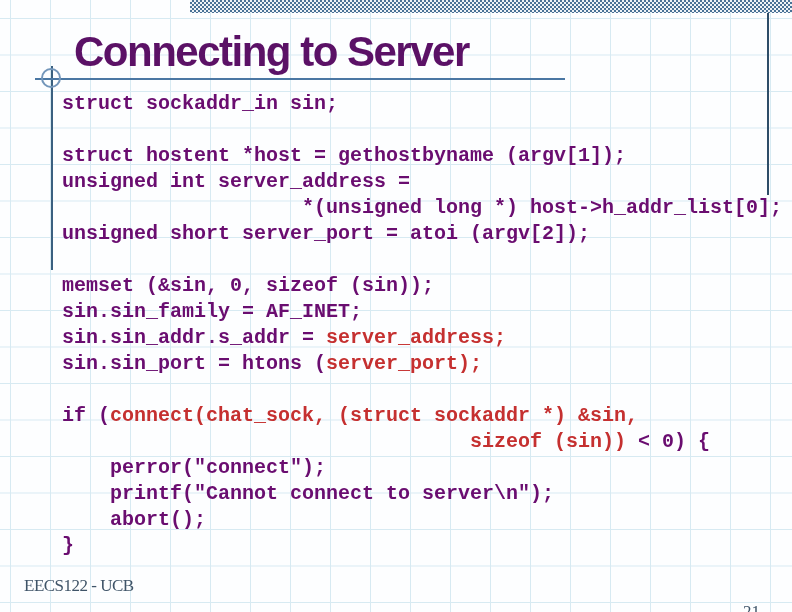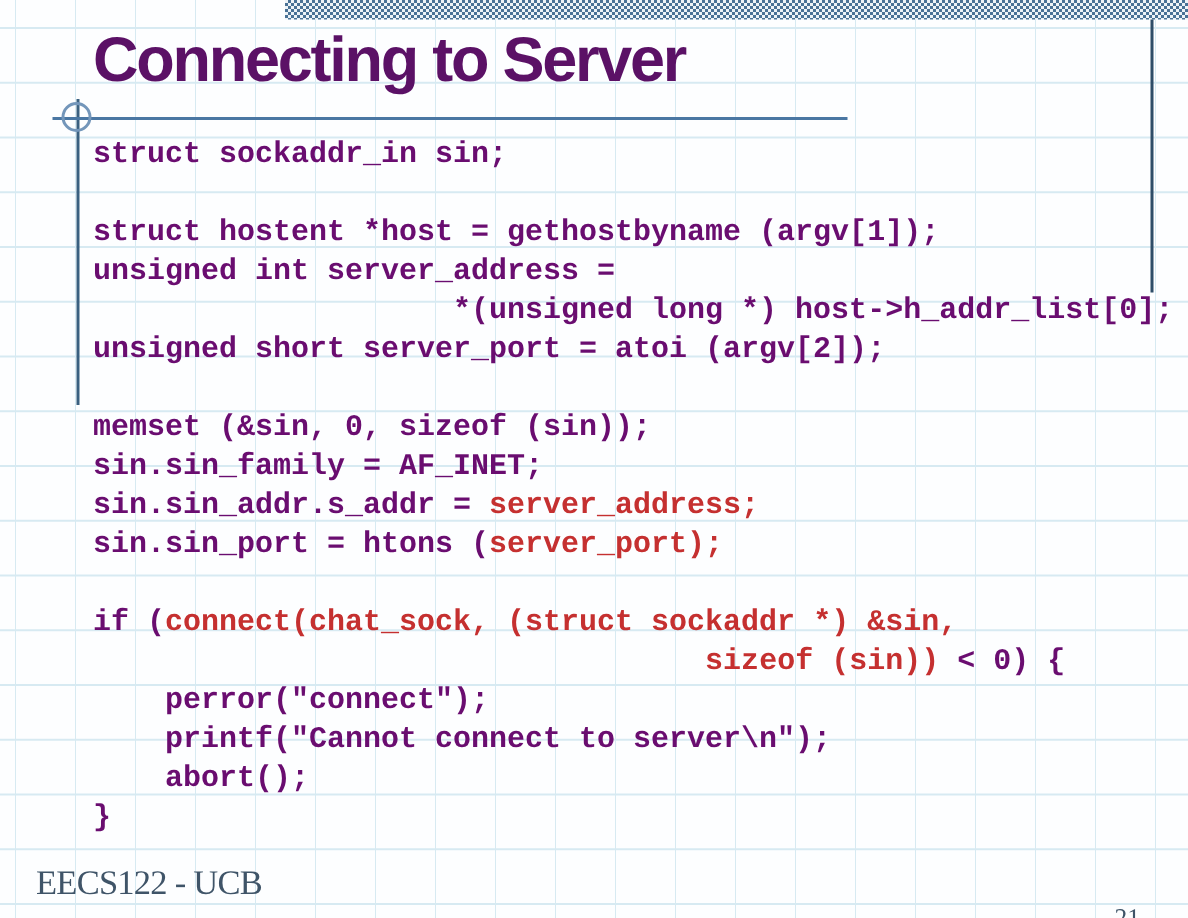--- a/index.html
+++ b/index.html
@@ -19,36 +19,36 @@
       linear-gradient(45deg,var(--bar-blue) 25%,transparent 25%,transparent 75%,var(--bar-blue) 75%),
       linear-gradient(45deg,var(--bar-blue) 25%,#eef3f7 25%,#eef3f7 75%,var(--bar-blue) 75%);
     background-size:4px 4px;
     background-position:0 0,2px 2px;
   }
   .vline-right{position:absolute;left:767px;top:13px;width:2px;height:182px;background:var(--line-dark);}
   .vline-left{position:absolute;left:51px;top:66px;width:2px;height:204px;background:var(--line-mid);}
   .title-underline{position:absolute;left:35px;top:78px;width:530px;height:2px;background:var(--line-accent);}
   .deco-circle{position:absolute;left:41px;top:68px;width:20px;height:20px;border:2px solid var(--circle-blue);border-radius:50%;box-sizing:border-box;background:transparent;}
   .slide-title{
-    position:absolute;left:58px;top:12px;margin:4px;
+    position:absolute;left:58px;top:12px;margin:16px;
     font-family:"Liberation Sans",sans-serif;
     font-size:42px;font-weight:bold;letter-spacing:-1.5px;
     color:var(--title-purple);
   }
   #code{
     position:absolute;left:62px;top:91px;margin:0;
     font-family:"Liberation Mono","DejaVu Sans Mono",monospace;
     font-weight:bold;font-size:20px;line-height:26px;
     white-space:pre;
   }
   #code div{white-space:pre;}
   .footer-left{
     position:absolute;left:24px;top:576px;
     font-family:"Liberation Serif",serif;
-    font-size:23px;letter-spacing:-0.5px;
+    font-size:17px;letter-spacing:-0.5px;
     color:var(--footer-color);
   }
   .page-number{
     position:absolute;right:32px;top:576px;
     font-family:"Liberation Serif",serif;
     font-size:17px;color:var(--footer-color);margin-top:26px;
   }
 </style>
 </head>
 <body>

